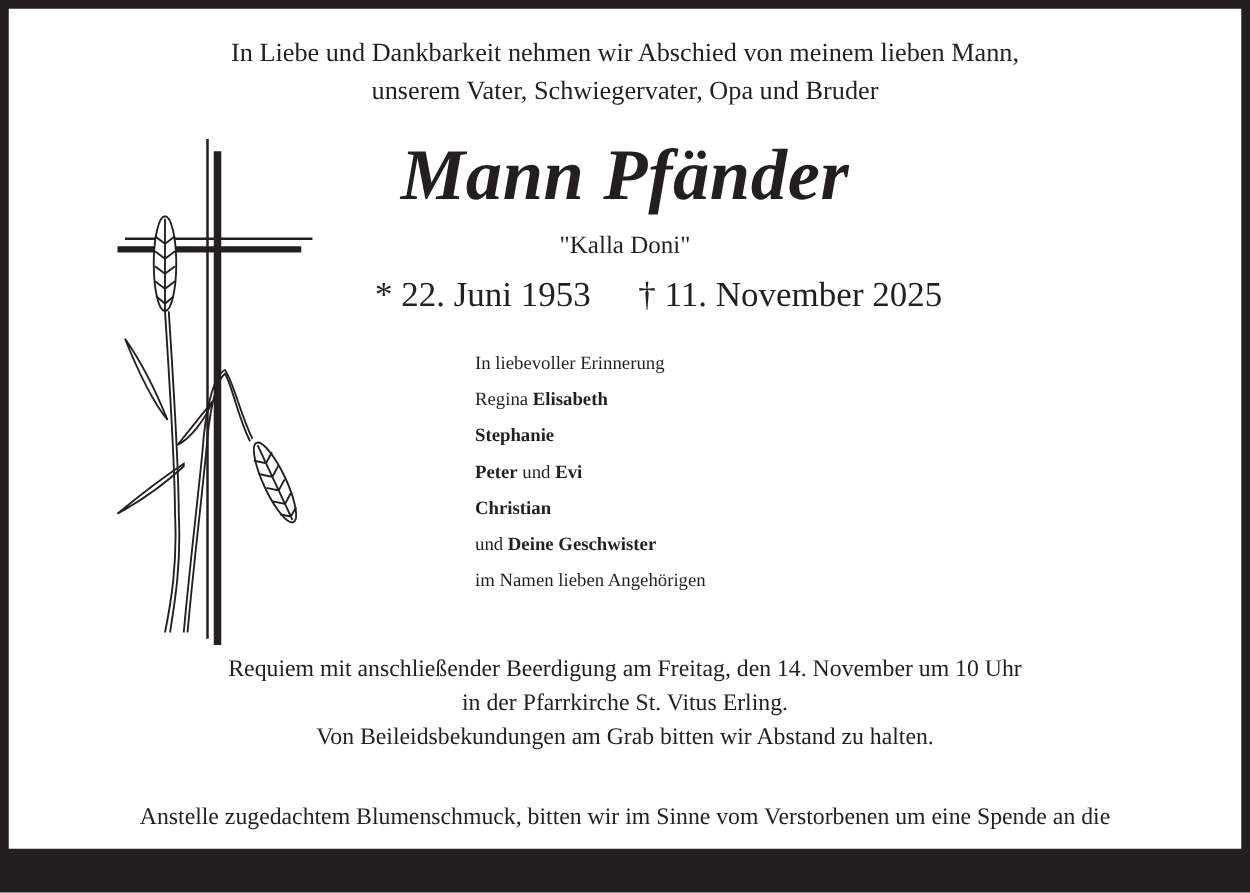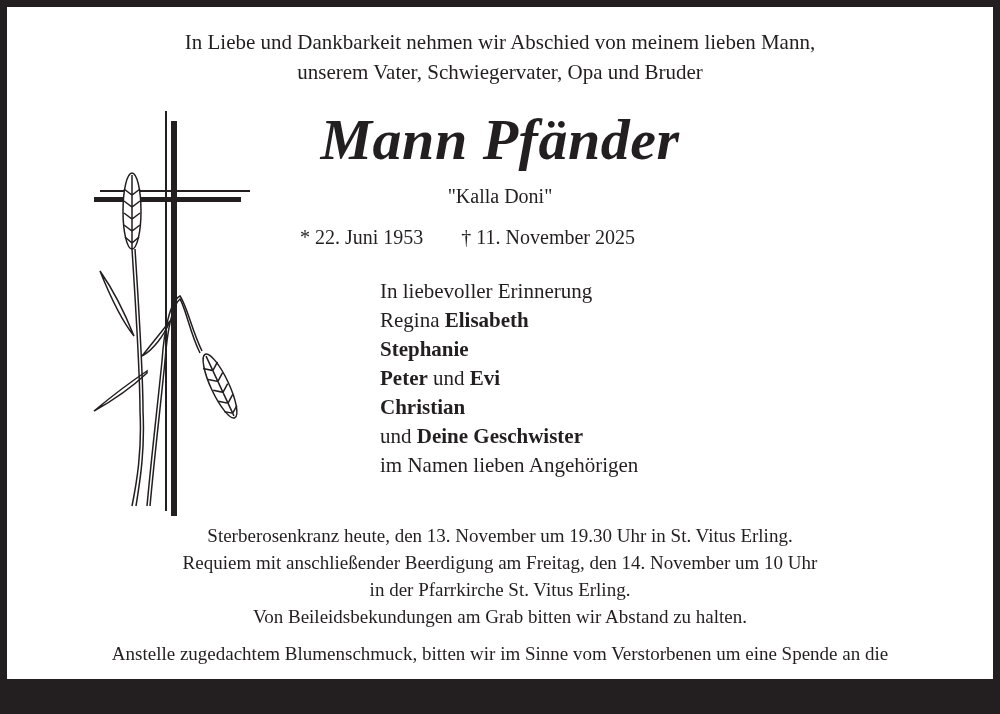--- a/index.html
+++ b/index.html
@@ -3,23 +3,23 @@
 <meta charset="utf-8">
 <style>
   html, body { margin:0; padding:0; }
   body { width:1000px; height:714px; background:#231f20; position:relative; overflow:hidden; }
   .card { position:absolute; left:7px; top:7px; width:986px; height:672px; background:#ffffff; color:#231f20;
           font-family:"Liberation Serif","DejaVu Serif",serif; }
   .center { position:absolute; left:0; width:986px; text-align:center; }
   .intro { top:20px; font-size:21px; line-height:30px; }
   .name { top:98px; font-size:58px; font-style:italic; font-weight:bold; line-height:70px; letter-spacing:0.5px; }
   .nick { top:176px; font-size:20px; line-height:26px; left:0; }
-  .dates { position:absolute; top:216px; left:293px; font-size:20px; line-height:28px; white-space:pre; }
+  .dates { position:absolute; top:216px; left:293px; font-size:28px; line-height:28px; white-space:pre; }
   .dates span.gap { display:inline-block; width:38px; }
-  .family { position:absolute; top:270px; left:373px; font-size:21px; line-height:29px; }
+  .family { position:absolute; top:270px; left:373px; font-size:15px; line-height:29px; }
   .family b { font-weight:bold; }
   .service { top:515px; font-size:19px; line-height:27px; }
   .donation { top:633px; font-size:19px; line-height:27px; }
   .graphic { position:absolute; left:85px; top:104px; width:170px; height:410px; }
 </style>
 </head>
 <body>
 
 <div class="card">
 
@@ -62,21 +62,20 @@
     <div>In liebevoller Erinnerung</div>
     <div><span>Regina </span><b>Elisabeth</b></div>
     <div><b>Stephanie</b></div>
     <div><b>Peter</b><span> und </span><b>Evi</b></div>
     <div><b>Christian</b></div>
     <div><span>und </span><b>Deine Geschwister</b></div>
     <div>im Namen lieben Angehörigen</div>
   </div>
 
   <div class="center service">
-    <div>Sterberosenkranz heute, den 13. November um 19.30 Uhr in St. Vitus Erling.</div>
     <div>Requiem mit anschließender Beerdigung am Freitag, den 14. November um 10 Uhr</div>
     <div>in der Pfarrkirche St. Vitus Erling.</div>
     <div>Von Beileidsbekundungen am Grab bitten wir Abstand zu halten.</div>
   </div>
 
   <div class="center donation">
     <div>Anstelle zugedachtem Blumenschmuck, bitten wir im Sinne vom Verstorbenen um eine Spende an die</div>
   </div>
 </div>
 

